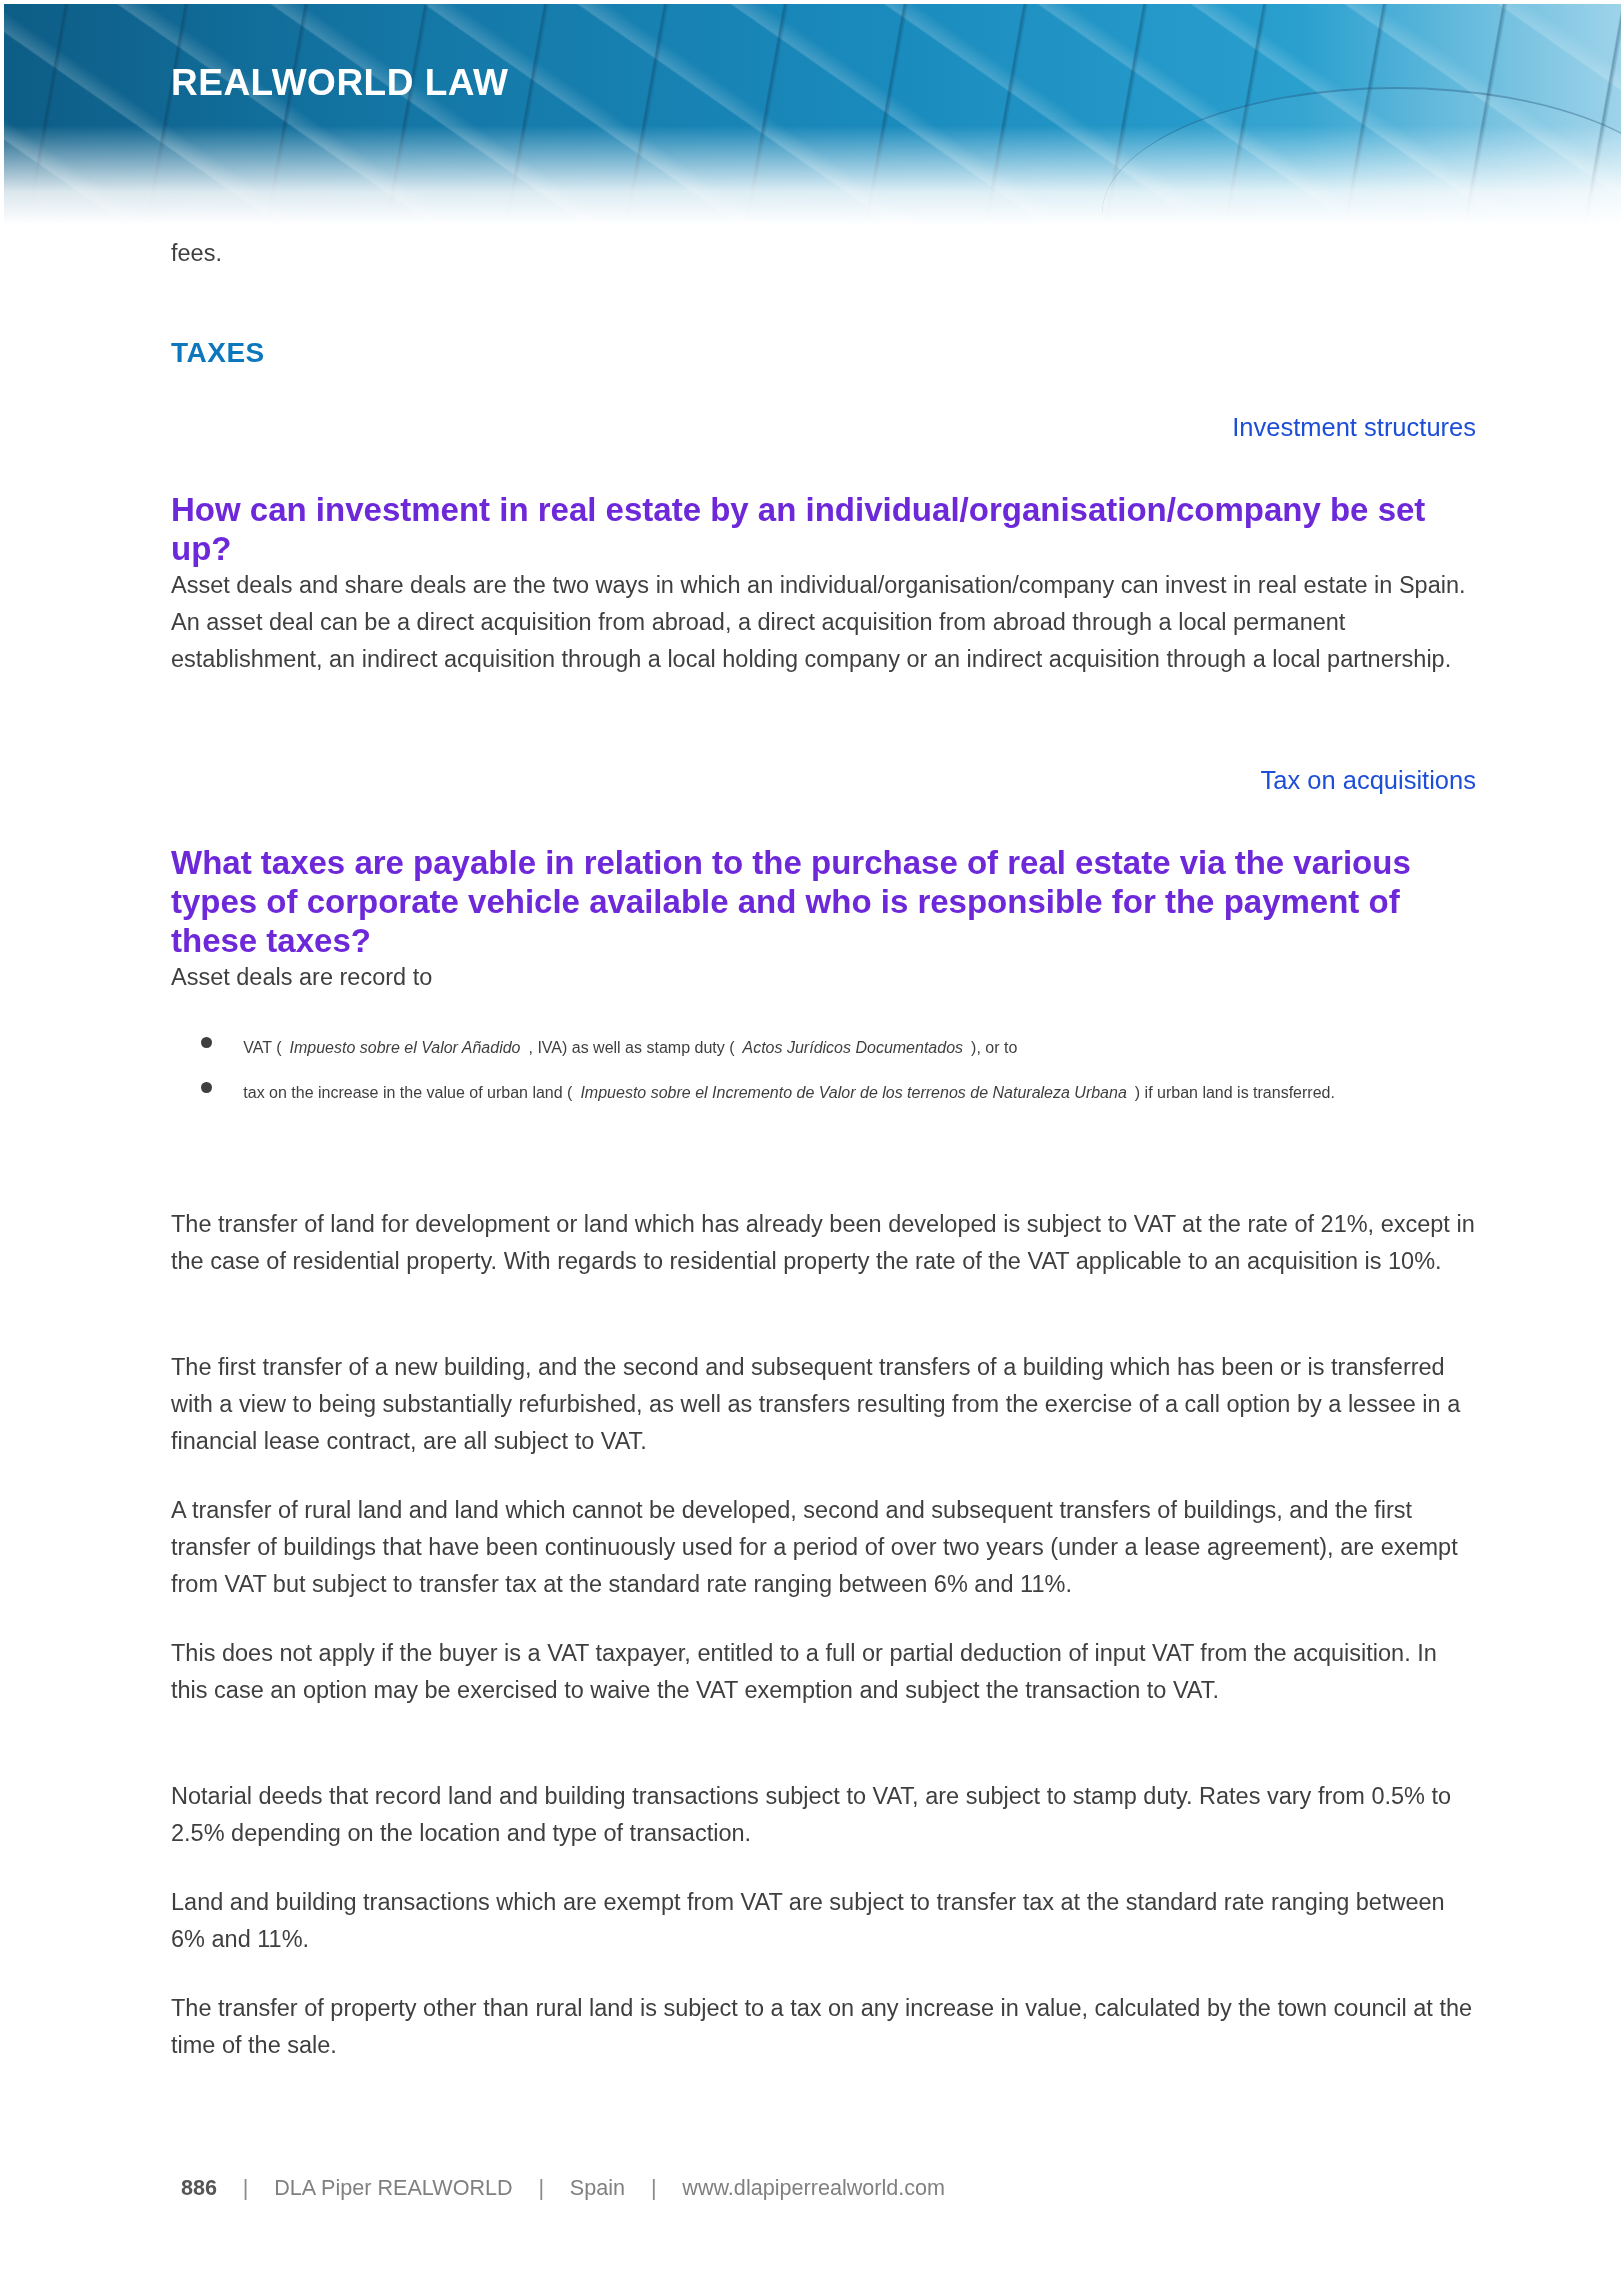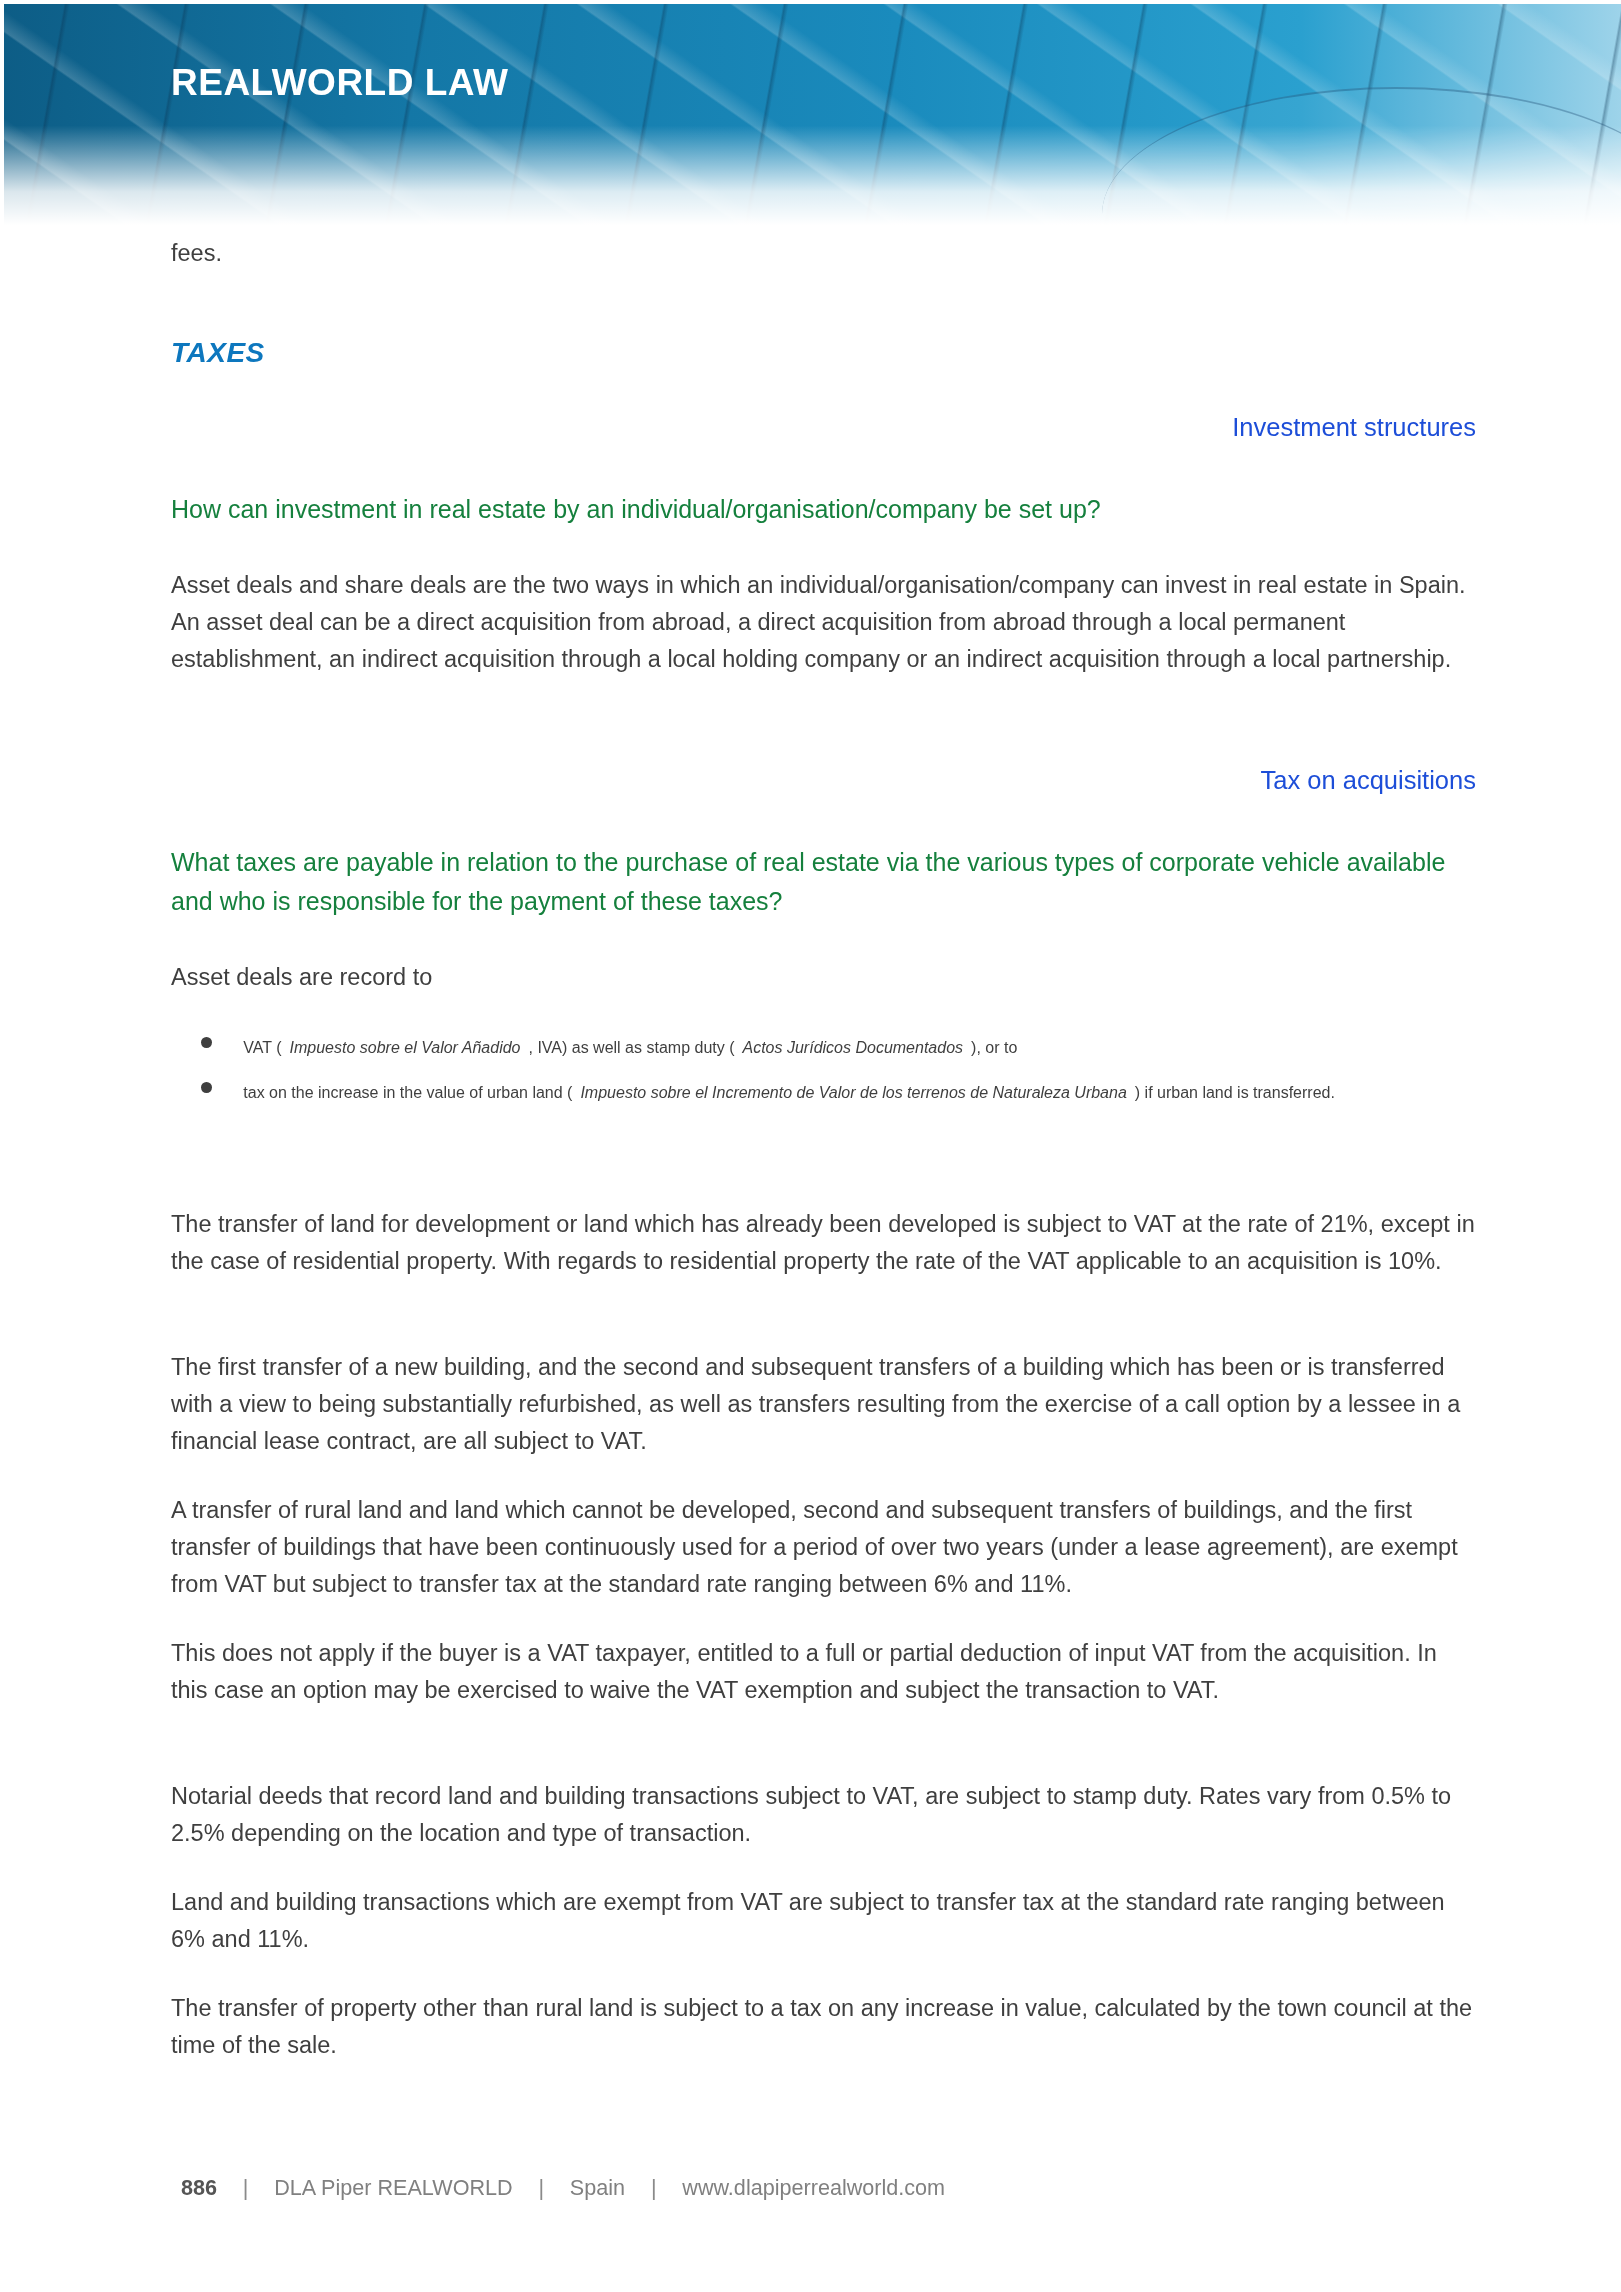--- a/index.html
+++ b/index.html
@@ -20,23 +20,23 @@
     background: rgba(255,255,255,0.06);
   }
   .brand {
     position: absolute; left: 163px; top: 54px;
     font-family: "Liberation Sans", sans-serif; font-weight: bold;
     font-size: 37px; color: #ffffff; letter-spacing: 0.5px;
   }
 
   .content { position: absolute; left: 163px; top: 0; width: 1313px; }
   .p { font-size: 23.5px; line-height: 37px; color: #3f3f3f; }
-  .h-section { font-size: 28px; font-weight: bold; color: #0d77be; letter-spacing: 0.5px; font-style: italic; }
+  .h-section { font-size: 28px; font-weight: bold; color: #0d77be; letter-spacing: 0.5px; }
   .h-sub { font-size: 25.5px; color: #1d4ed8; text-align: right; }
-  .h-q { font-size: 25px; line-height: 39px; color: #15803d; }
+  .h-q { font-size: 33px; line-height: 39px; color: #6d28d9; font-weight: bold; }
   .abs { position: absolute; left: 0; width: 1313px; }
 
   ul.bullets { list-style: none; }
   ul.bullets li { position: relative; padding-left: 82px; font-size: 16px; line-height: 37px; }
   ul.bullets li .dot { position: absolute; left: 44px; top: 11.8px; width: 10.8px; height: 10.8px; border-radius: 50%; background: #3f3f3f; }
   em { font-style: italic; }
 
   .footer {
     position: absolute; left: 169px; top: 2163px; font-size: 21.6px; color: #808080;
   }

